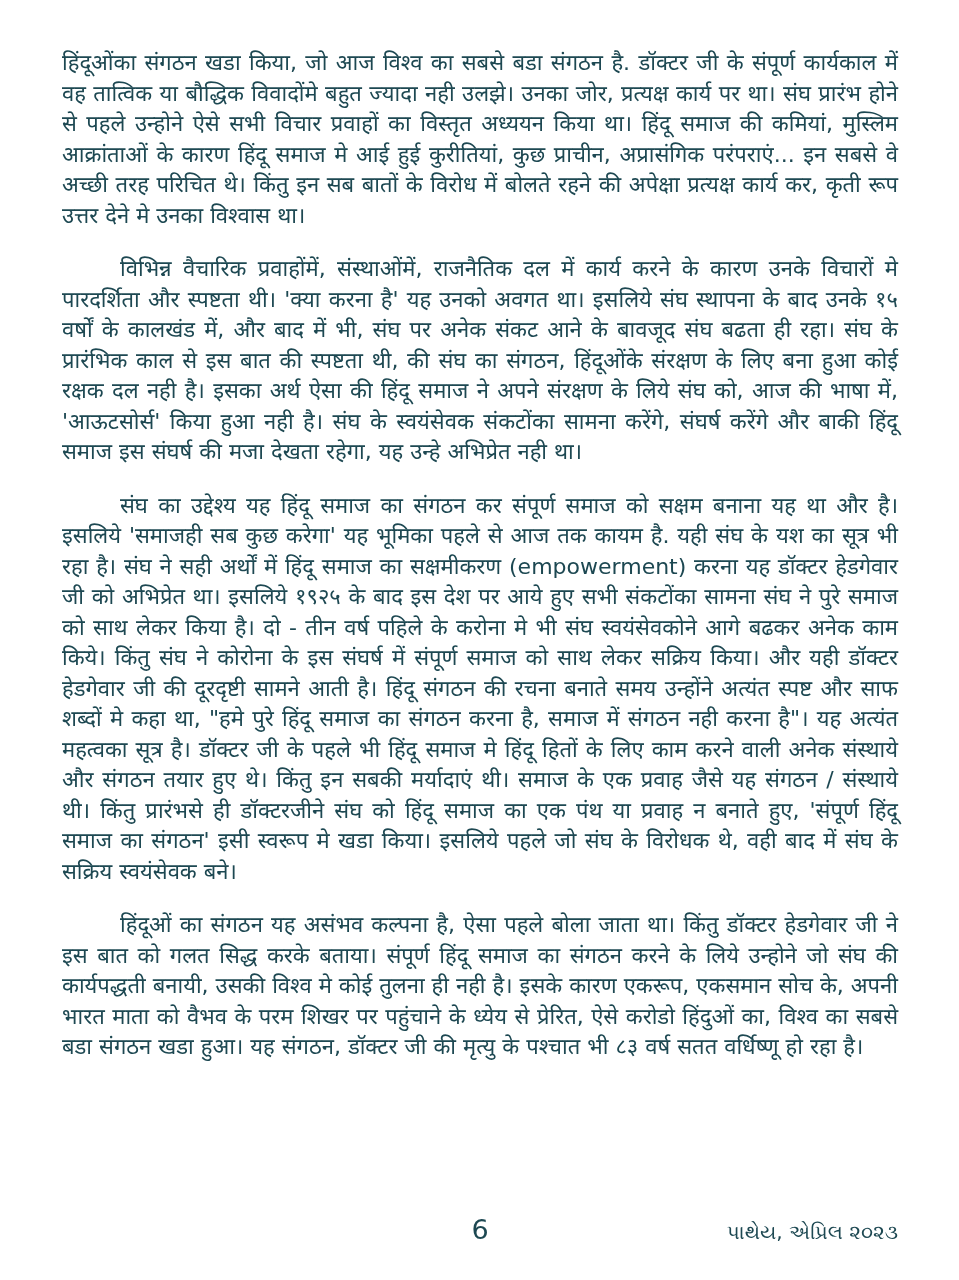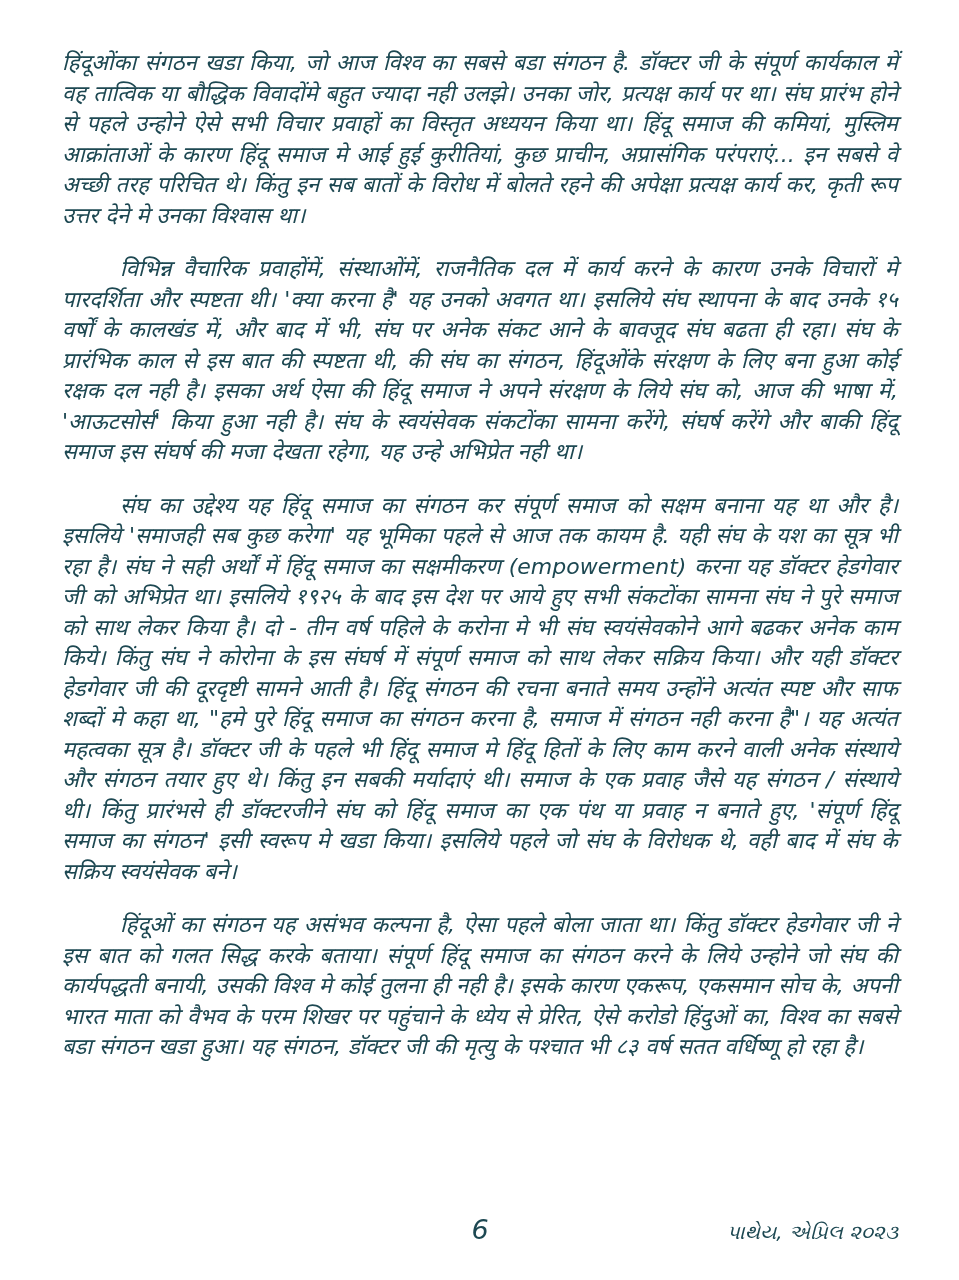--- a/index.html
+++ b/index.html
@@ -1,15 +1,15 @@
 <!DOCTYPE html>
 <html lang="hi"><head>
 <meta charset="utf-8">
 <style>
-  * { box-sizing: border-box; font-style: italic; }
+  * { box-sizing: border-box; }
   html, body { margin: 0; padding: 0; }
   body {
     width: 959px;
     height: 1280px;
     background: #ffffff;
     font-family: "DejaVu Sans", sans-serif;
   }
   .page {
     position: relative;
     width: 959px;

